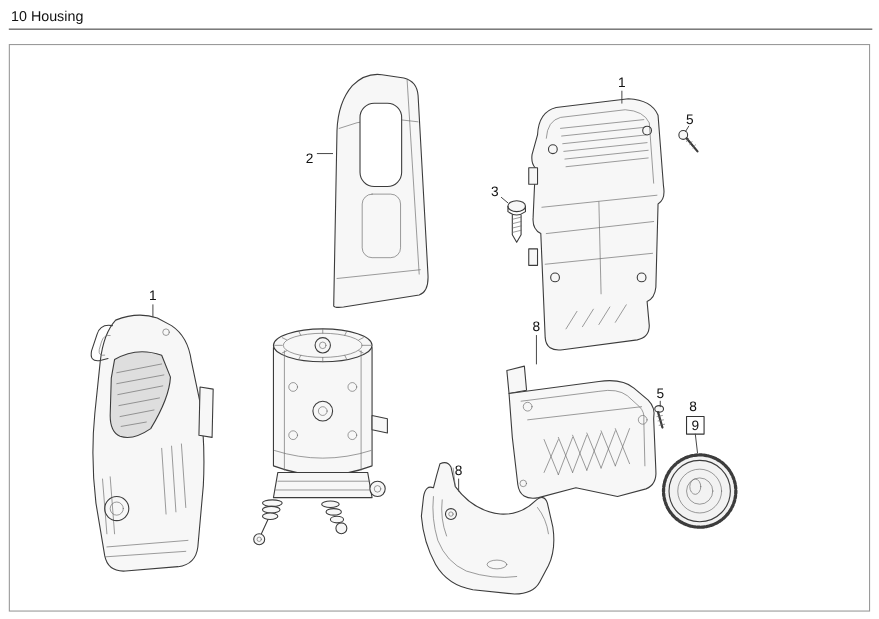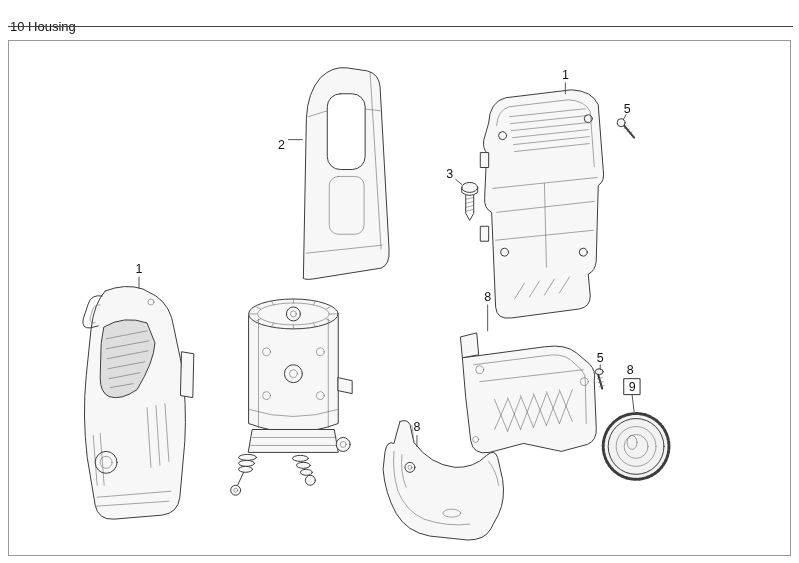--- a/index.html
+++ b/index.html
@@ -1,18 +1,18 @@
 <!DOCTYPE html>
 <html><head>
 <meta charset="utf-8">
 <style>
   * { margin:0; padding:0; box-sizing:border-box; }
   html,body { width:799px; height:563px; background:#ffffff; font-family:"Liberation Sans",sans-serif; }
   .page { position:relative; width:799px; height:563px; background:#fff; overflow:hidden; }
-  .header { position:absolute; top:19px; left:10px; font-size:13px; color:#111; }
+  .header { position:absolute; top:7px; left:10px; font-size:13px; color:#111; }
   .header-rule { position:absolute; top:26px; left:8px; width:785px; border-top:1px solid #444; }
   .diagram-frame { position:absolute; left:8px; top:40px; width:783px; height:516px; border:1px solid #9a9a9a; background:#fff; }
   .diagram-frame svg { width:100%; height:100%; display:block; }
 
   svg * { stroke:#3c3c3c; stroke-width:1; fill:none; stroke-linecap:round; stroke-linejoin:round; }
   .f0 { fill:#f7f7f7; }
   .f1 { fill:#dedede; }
   .fw { fill:#ffffff; }
   .thin { stroke-width:0.6; stroke:#6a6a6a; }
   .bold { stroke-width:2; }

